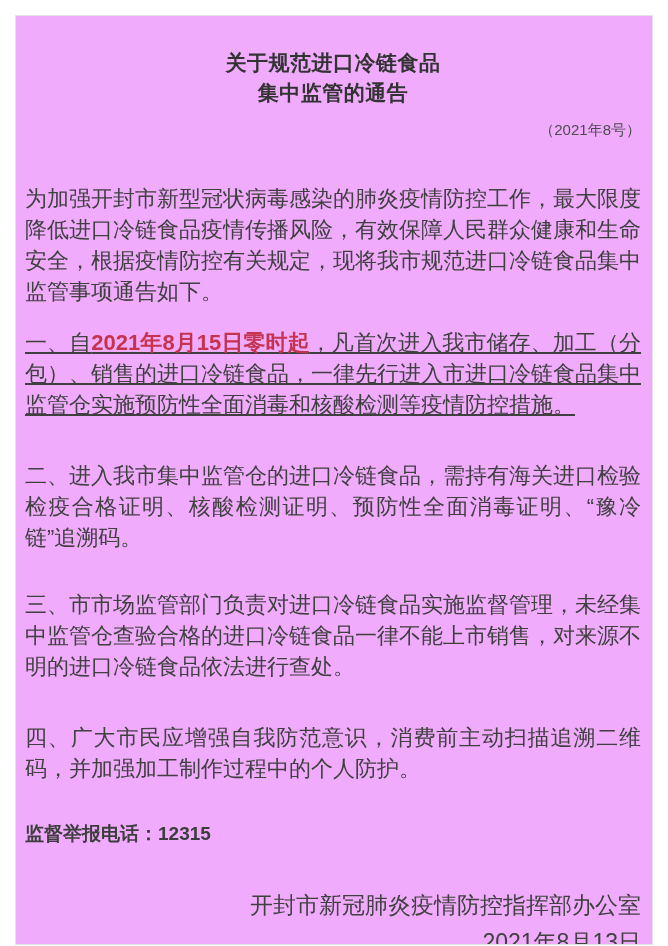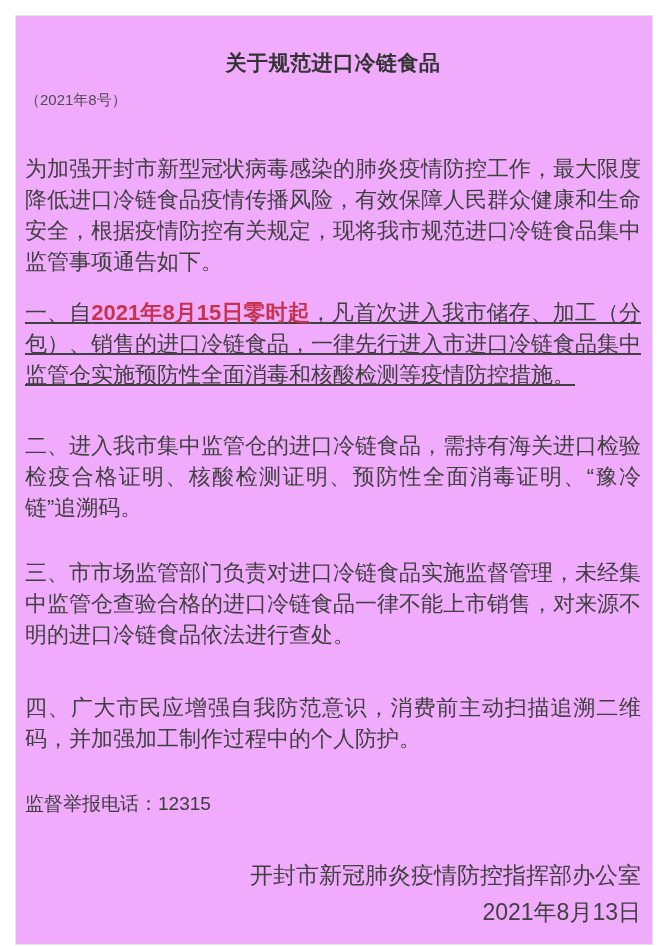--- a/index.html
+++ b/index.html
@@ -29,60 +29,61 @@
     color: #333333;
     text-align: center;
     letter-spacing: 0.5px;
   }
   .title-line { display: block; }
   .doc-number {
     margin-top: 14px;
     font-size: 15px;
     line-height: 16px;
     color: #4d4d4d;
-    text-align: left;
+    text-align: right;
   }
   .body {
     font-size: 22px;
     line-height: 31px;
     color: #404040;
     text-align: justify;
     margin: 0;
   }
   .p-intro  { margin-top: 45px; }
   .p-item1  { margin-top: 20px; text-decoration: underline; }
   .p-item2  { margin-top: 40px; }
-  .p-item3  { margin-top: 36px; font-family: Liberation Mono, monospace; }
+  .p-item3  { margin-top: 36px; }
   .p-item4  { margin-top: 40px; }
   .highlight {
     color: var(--highlight, #c5334f);
     font-weight: bold;
   }
   .hotline {
     margin: 32px 0 0 0;
     font-size: 19px;
     line-height: 35px;
-    font-weight: normal;
+    font-weight: bold;
     color: #3d3d3d;
   }
   .signature {
     margin-top: 36px;
     font-size: 23px;
     line-height: 37px;
     color: #404040;
     text-align: right;
   }
 </style>
 </head>
 <body>
 
 <div class="card">
 
   <h1 class="title">
     <span class="title-line">关于规范进口冷链食品</span>
+    <span class="title-line">集中监管的通告</span>
   </h1>
 
   <div class="doc-number">（2021年8号）</div>
 
   <p class="body p-intro">为加强开封市新型冠状病毒感染的肺炎疫情防控工作，最大限度降低进口冷链食品疫情传播风险，有效保障人民群众健康和生命安全，根据疫情防控有关规定，现将我市规范进口冷链食品集中监管事项通告如下。</p>
 
   <p class="body p-item1"><span>一、自</span><span class="highlight">2021年8月15日零时起</span><span>，凡首次进入我市储存、加工（分包）、销售的进口冷链食品，一律先行进入市进口冷链食品集中监管仓实施预防性全面消毒和核酸检测等疫情防控措施。</span></p>
 
   <p class="body p-item2">二、进入我市集中监管仓的进口冷链食品，需持有海关进口检验检疫合格证明、核酸检测证明、预防性全面消毒证明、“豫冷链”追溯码。</p>
 

